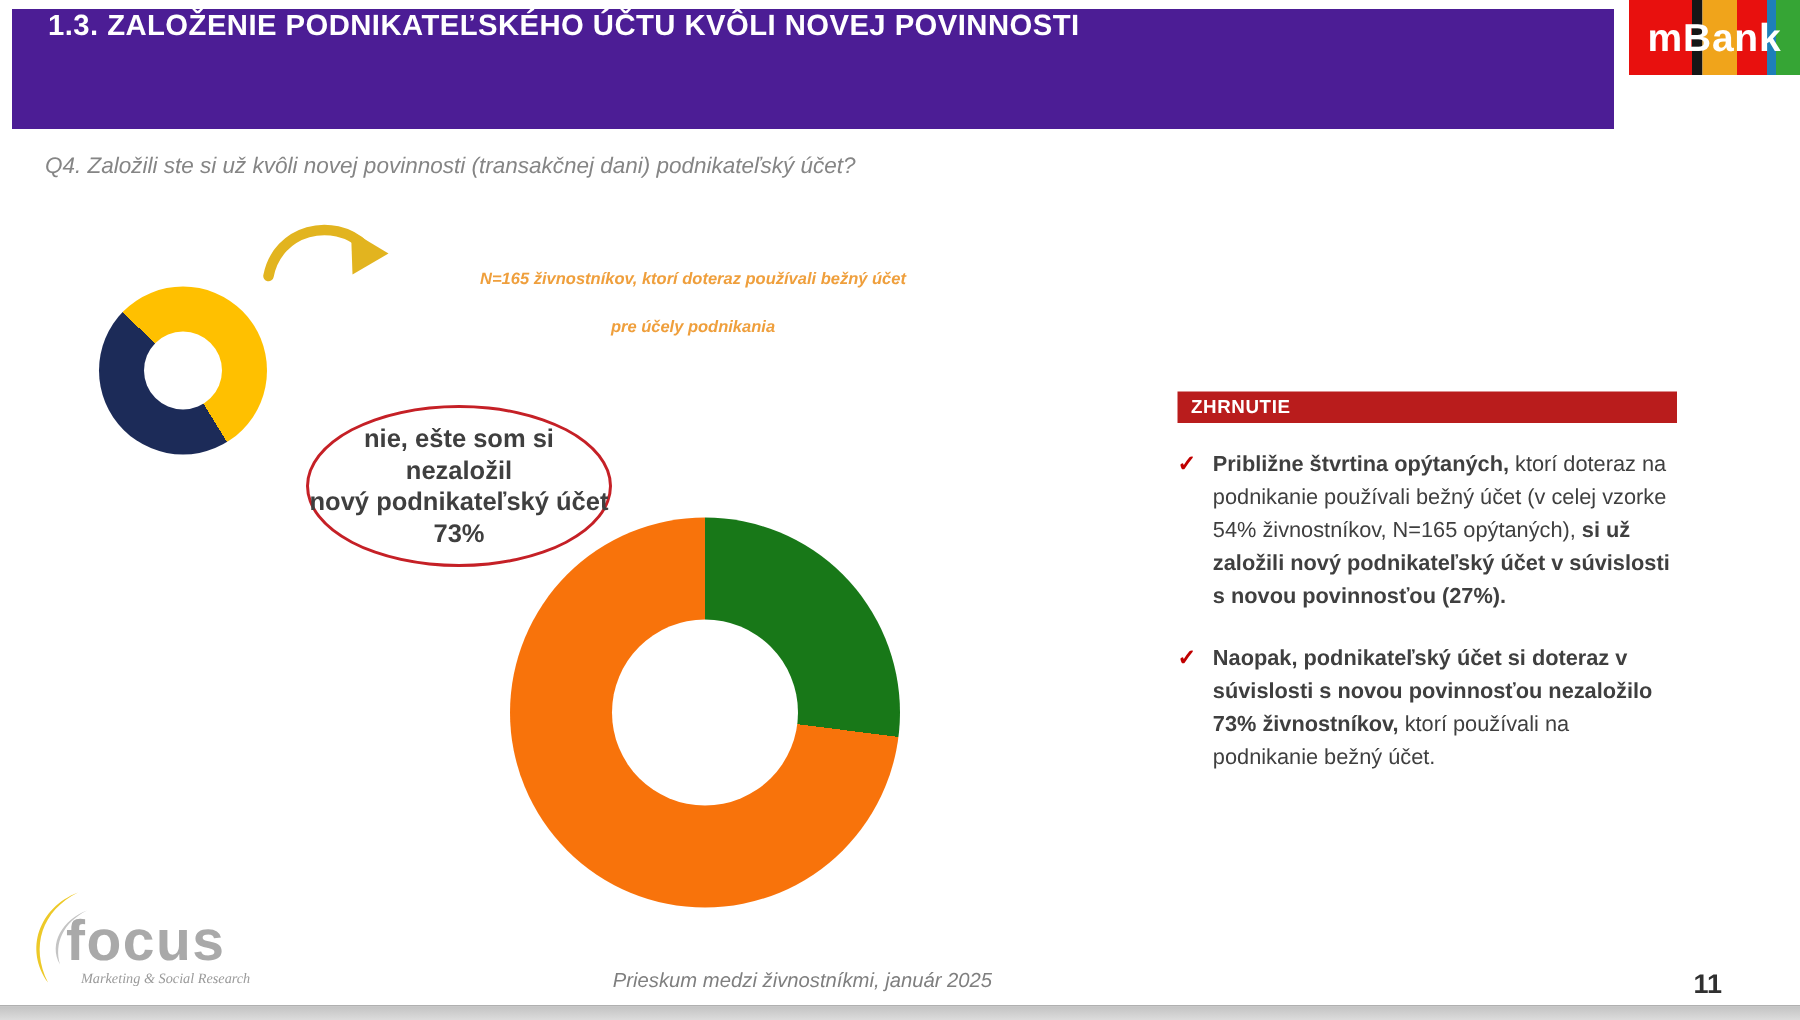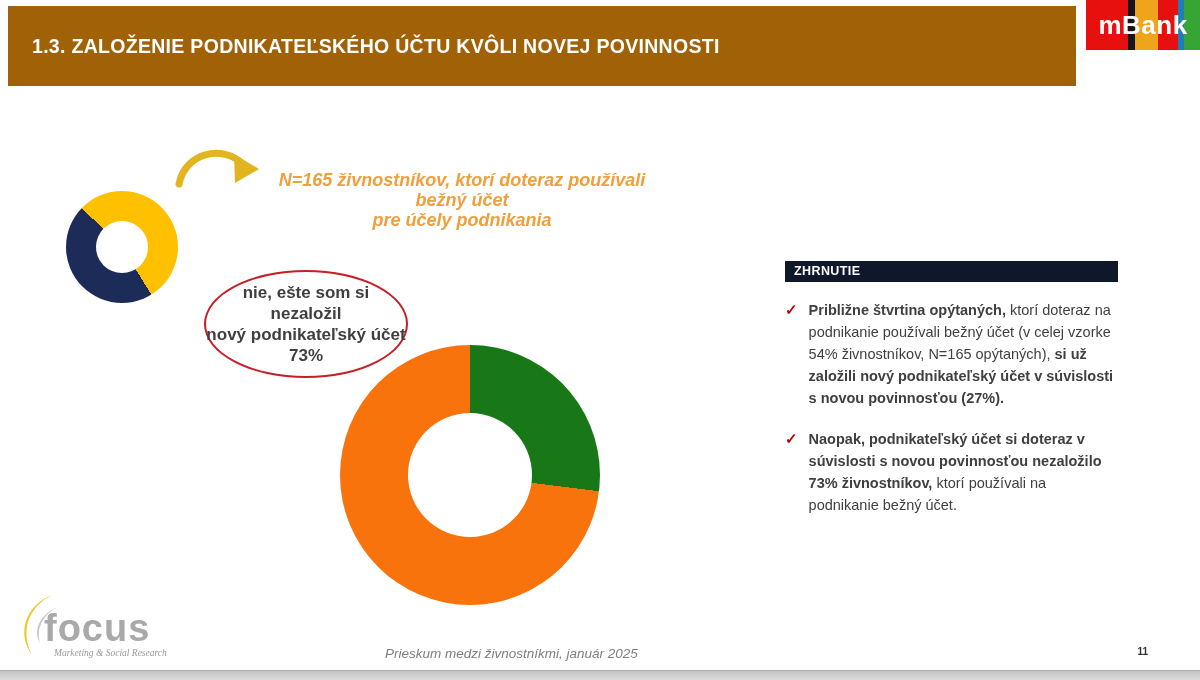--- a/index.html
+++ b/index.html
@@ -1,21 +1,21 @@
 <!DOCTYPE html>
 <html><head>
 <meta charset="utf-8">
 <style>
   html,body{margin:0;padding:0;background:#fff;}
   .slide{position:relative;width:1200px;height:680px;background:#ffffff;overflow:hidden;
          font-family:"Liberation Sans",sans-serif;}
 
   
-  .header-bar{position:absolute;left:8px;top:6px;width:1068px;height:80px;background:#a16207;
-              display:flex;align-items:center;}
+  .header-bar{position:absolute;left:8px;top:6px;width:1068px;height:80px;background:#4c1d95;
+              display:flex;}
   .header-title{color:#ffffff;font-size:19.5px;font-weight:700;letter-spacing:.3px;margin:0 0 0 24px;}
 
   
   .mbank{position:absolute;left:1086px;top:0;width:114px;height:50px;}
   .mbank-stripes{position:absolute;inset:0;display:flex;}
   .mbank-stripes div{height:100%;}
   .ms-r1{width:42px;background:#E8100E;}
   .ms-k {width:7px;background:#161616;}
   .ms-o {width:23px;background:#F0A41B;}
   .ms-r2{width:20px;background:#E8100E;}
@@ -32,57 +32,57 @@
                      font-size:12.5px;font-weight:700;color:#ED8B33;line-height:16px;}
   .small-donut{position:absolute;left:66px;top:191px;width:112px;height:112px;border-radius:50%;}
   .donut-hole{position:absolute;background:#fff;border-radius:50%;}
   .small-donut .donut-hole{left:30px;top:30px;width:52px;height:52px;}
 
   
   .arrow-svg{position:absolute;left:174px;top:144px;}
 
   
   .note{position:absolute;left:252px;top:170px;width:420px;text-align:center;
-        font-size:18px;font-weight:700;font-style:italic;color:#EF9F3C;line-height:20px;}
+        font-size:11px;font-weight:700;font-style:italic;color:#EF9F3C;line-height:32px;}
 
   
   .big-donut{position:absolute;left:340px;top:345px;width:260px;height:260px;border-radius:50%;}
   .big-donut .donut-hole{left:68px;top:68px;width:124px;height:124px;}
 
   
   .label-no-callout{position:absolute;left:204px;top:270px;width:200px;height:104px;
                     border:2px solid #C52026;border-radius:50%;display:flex;align-items:center;justify-content:center;}
   .label-no{font-size:17px;font-weight:700;color:#3F3F3F;line-height:21px;text-align:center;}
   .label-yes{position:absolute;left:497px;top:292px;width:242px;text-align:center;
              font-size:15.5px;font-weight:700;color:#3F3F3F;line-height:23px;}
   .pre{white-space:pre-line;}
 
   
-  .summary-header{position:absolute;left:785px;top:261px;width:333px;height:21px;background:#0f172a;
+  .summary-header{position:absolute;left:785px;top:261px;width:333px;height:21px;background:#b91c1c;
                   color:#fff;font-size:12.5px;font-weight:700;letter-spacing:.4px;
                   line-height:21px;padding-left:9px;box-sizing:border-box;}
   .bullet{position:absolute;left:785px;display:flex;gap:11px;}
   .bullet-1{top:299px;}
   .bullet-2{top:428px;}
   .check{color:#C00000;font-weight:700;font-size:15px;line-height:22px;}
   .bullet-text{width:306px;font-size:14.5px;line-height:22px;color:#3F3F3F;}
   .bullet-text .b{font-weight:700;margin-top:36px;}
 
   
   .focus-logo{position:absolute;left:12px;top:591px;width:180px;height:76px;}
   .focus-name{position:absolute;left:32px;top:18px;font-size:38px;font-weight:700;color:#A9A9A9;
               letter-spacing:1px;line-height:38px;}
   .focus-tagline{position:absolute;left:42px;top:57px;font-size:9.5px;font-style:italic;color:#9A9A9A;
                  font-family:"Liberation Serif",serif;}
 
   
-  .footer-note{position:absolute;left:385px;top:646px;width:300px;text-align:left;
+  .footer-note{position:absolute;left:385px;top:646px;width:300px;text-align:center;
                font-size:13.5px;font-style:italic;color:#7F7F7F;}
   .page-number{position:absolute;left:1118px;top:646px;width:30px;text-align:right;
-               font-size:10px;font-weight:700;color:#303030;}
+               font-size:18px;font-weight:700;color:#303030;}
   .bottom-bar{position:absolute;left:0;bottom:0;width:1200px;height:10px;
               background:linear-gradient(180deg,#c3c3c3,#dcdcdc);border-top:1px solid #b0b0b0;box-sizing:border-box;}
 </style>
 </head>
 <body>
 
 <div class="slide">
 
   <div class="header-bar">
     <h1 class="header-title">1.3. ZALOŽENIE PODNIKATEĽSKÉHO ÚČTU KVÔLI NOVEJ POVINNOSTI</h1>
@@ -93,20 +93,21 @@
       <div class="ms-r1"></div>
       <div class="ms-k"></div>
       <div class="ms-o"></div>
       <div class="ms-r2"></div>
       <div class="ms-b"></div>
       <div class="ms-g"></div>
     </div>
     <div class="mbank-text">mBank</div>
   </div>
 
+  <div class="question">Q4. Založili ste si už kvôli novej povinnosti (transakčnej dani) podnikateľský účet?</div>
 
   <div class="small-donut" style="background: conic-gradient(from -46deg, rgb(255, 192, 0) 0deg, rgb(255, 192, 0) 194.4deg, rgb(28, 43, 88) 194.4deg, rgb(28, 43, 88) 360deg);">
     <div class="donut-hole"></div>
   </div>
 
   <svg class="arrow-svg" width="90" height="46" viewBox="0 0 90 46">
     <path d="M5,40 C11,9 48,0 69,20" fill="none" stroke="#E2B41F" stroke-width="7" stroke-linecap="round"></path>
     <polygon points="60,10 85,25 61,39" fill="#E2B41F"></polygon>
   </svg>
 

